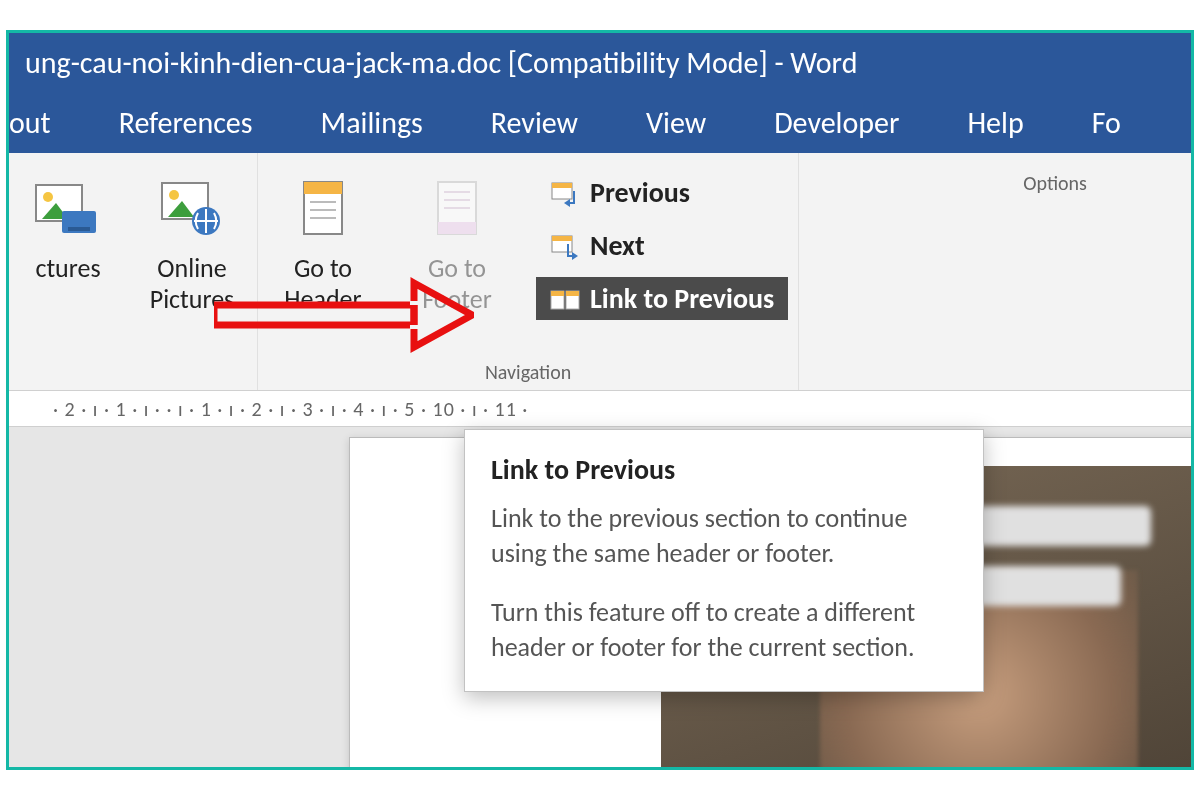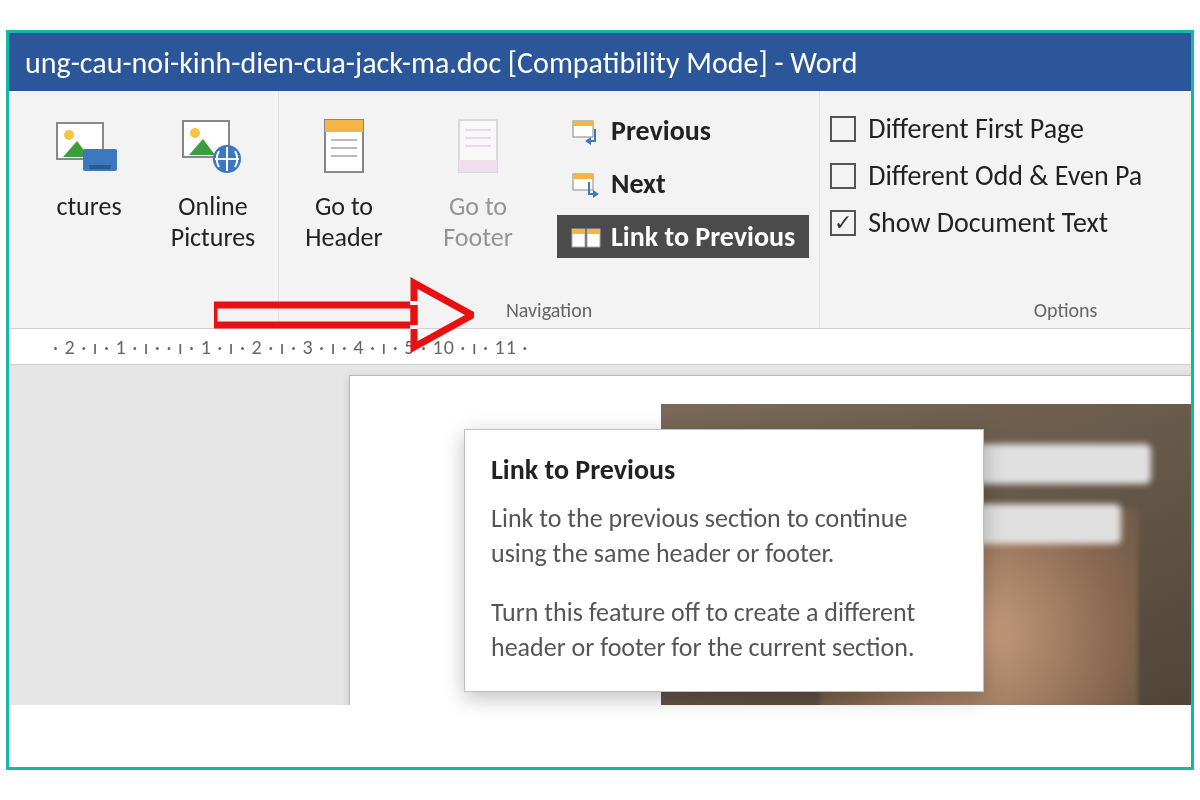--- a/index.html
+++ b/index.html
@@ -243,24 +243,34 @@
 </style>
 </head>
 <body>
 
 <div class="frame">
 
   <div class="titlebar">
     <span>ung-cau-noi-kinh-dien-cua-jack-ma.doc [Compatibility Mode]  -  Word</span>
   </div>
 
+  <div class="tabs">
+    <span class="tab">out</span>
+    <span class="tab">References</span>
+    <span class="tab">Mailings</span>
+    <span class="tab">Review</span>
+    <span class="tab">View</span>
+    <span class="tab">Developer</span>
+    <span class="tab">Help</span>
+    <span class="tab">Fo</span>
+  </div>
 
   <div class="ribbon">
 
-    <div class="group" style="border-left:none; padding-left:14px;margin-left:21px;">
+    <div class="group" style="border-left:none; padding-left:14px;">
       <div class="group-content">
         <div class="big-btn" style="width:90px;">
           <div class="icon-box">
             <svg width="68" height="58">
                 <rect x="2" y="6" width="46" height="36" fill="#fff" stroke="#888" stroke-width="2"></rect>
                 <circle cx="14" cy="18" r="5" fill="#f5c542"></circle>
                 <polygon points="8,40 22,24 34,40" fill="#3d9e3d"></polygon>
                 <rect x="28" y="32" width="34" height="22" fill="#3c78c0" rx="2"></rect>
                 <rect x="34" y="48" width="22" height="4" fill="#2a5a94"></rect>
               </svg>
@@ -345,36 +355,20 @@
                 </svg>
             </span>
             <span>Link to Previous</span>
           </div>
         </div>
       </div>
       <div class="group-label">Navigation</div>
     </div>
 
     <div class="group" style="flex:1; border-right:none;">
-      <div class="group-content">
-        <div class="options-list">
-          <div class="opt-item">
-            <span class="checkbox"></span>
-            <span>Different First Page</span>
-          </div>
-          <div class="opt-item">
-            <span class="checkbox"></span>
-            <span>Different Odd &amp; Even Pa</span>
-          </div>
-          <div class="opt-item">
-            <span class="checkbox">✓</span>
-            <span>Show Document Text</span>
-          </div>
-        </div>
-      </div>
       <div class="group-label" style="text-align:center; padding-left:120px;">Options</div>
     </div>
 
   </div>
 
   <div class="docarea">
     <div class="ruler">
       <span>· 2 · ı · 1 · ı ·   · ı · 1 · ı · 2 · ı · 3 · ı · 4 · ı · 5                       · 10 · ı · 11 ·</span>
     </div>
     <div class="page"></div>

